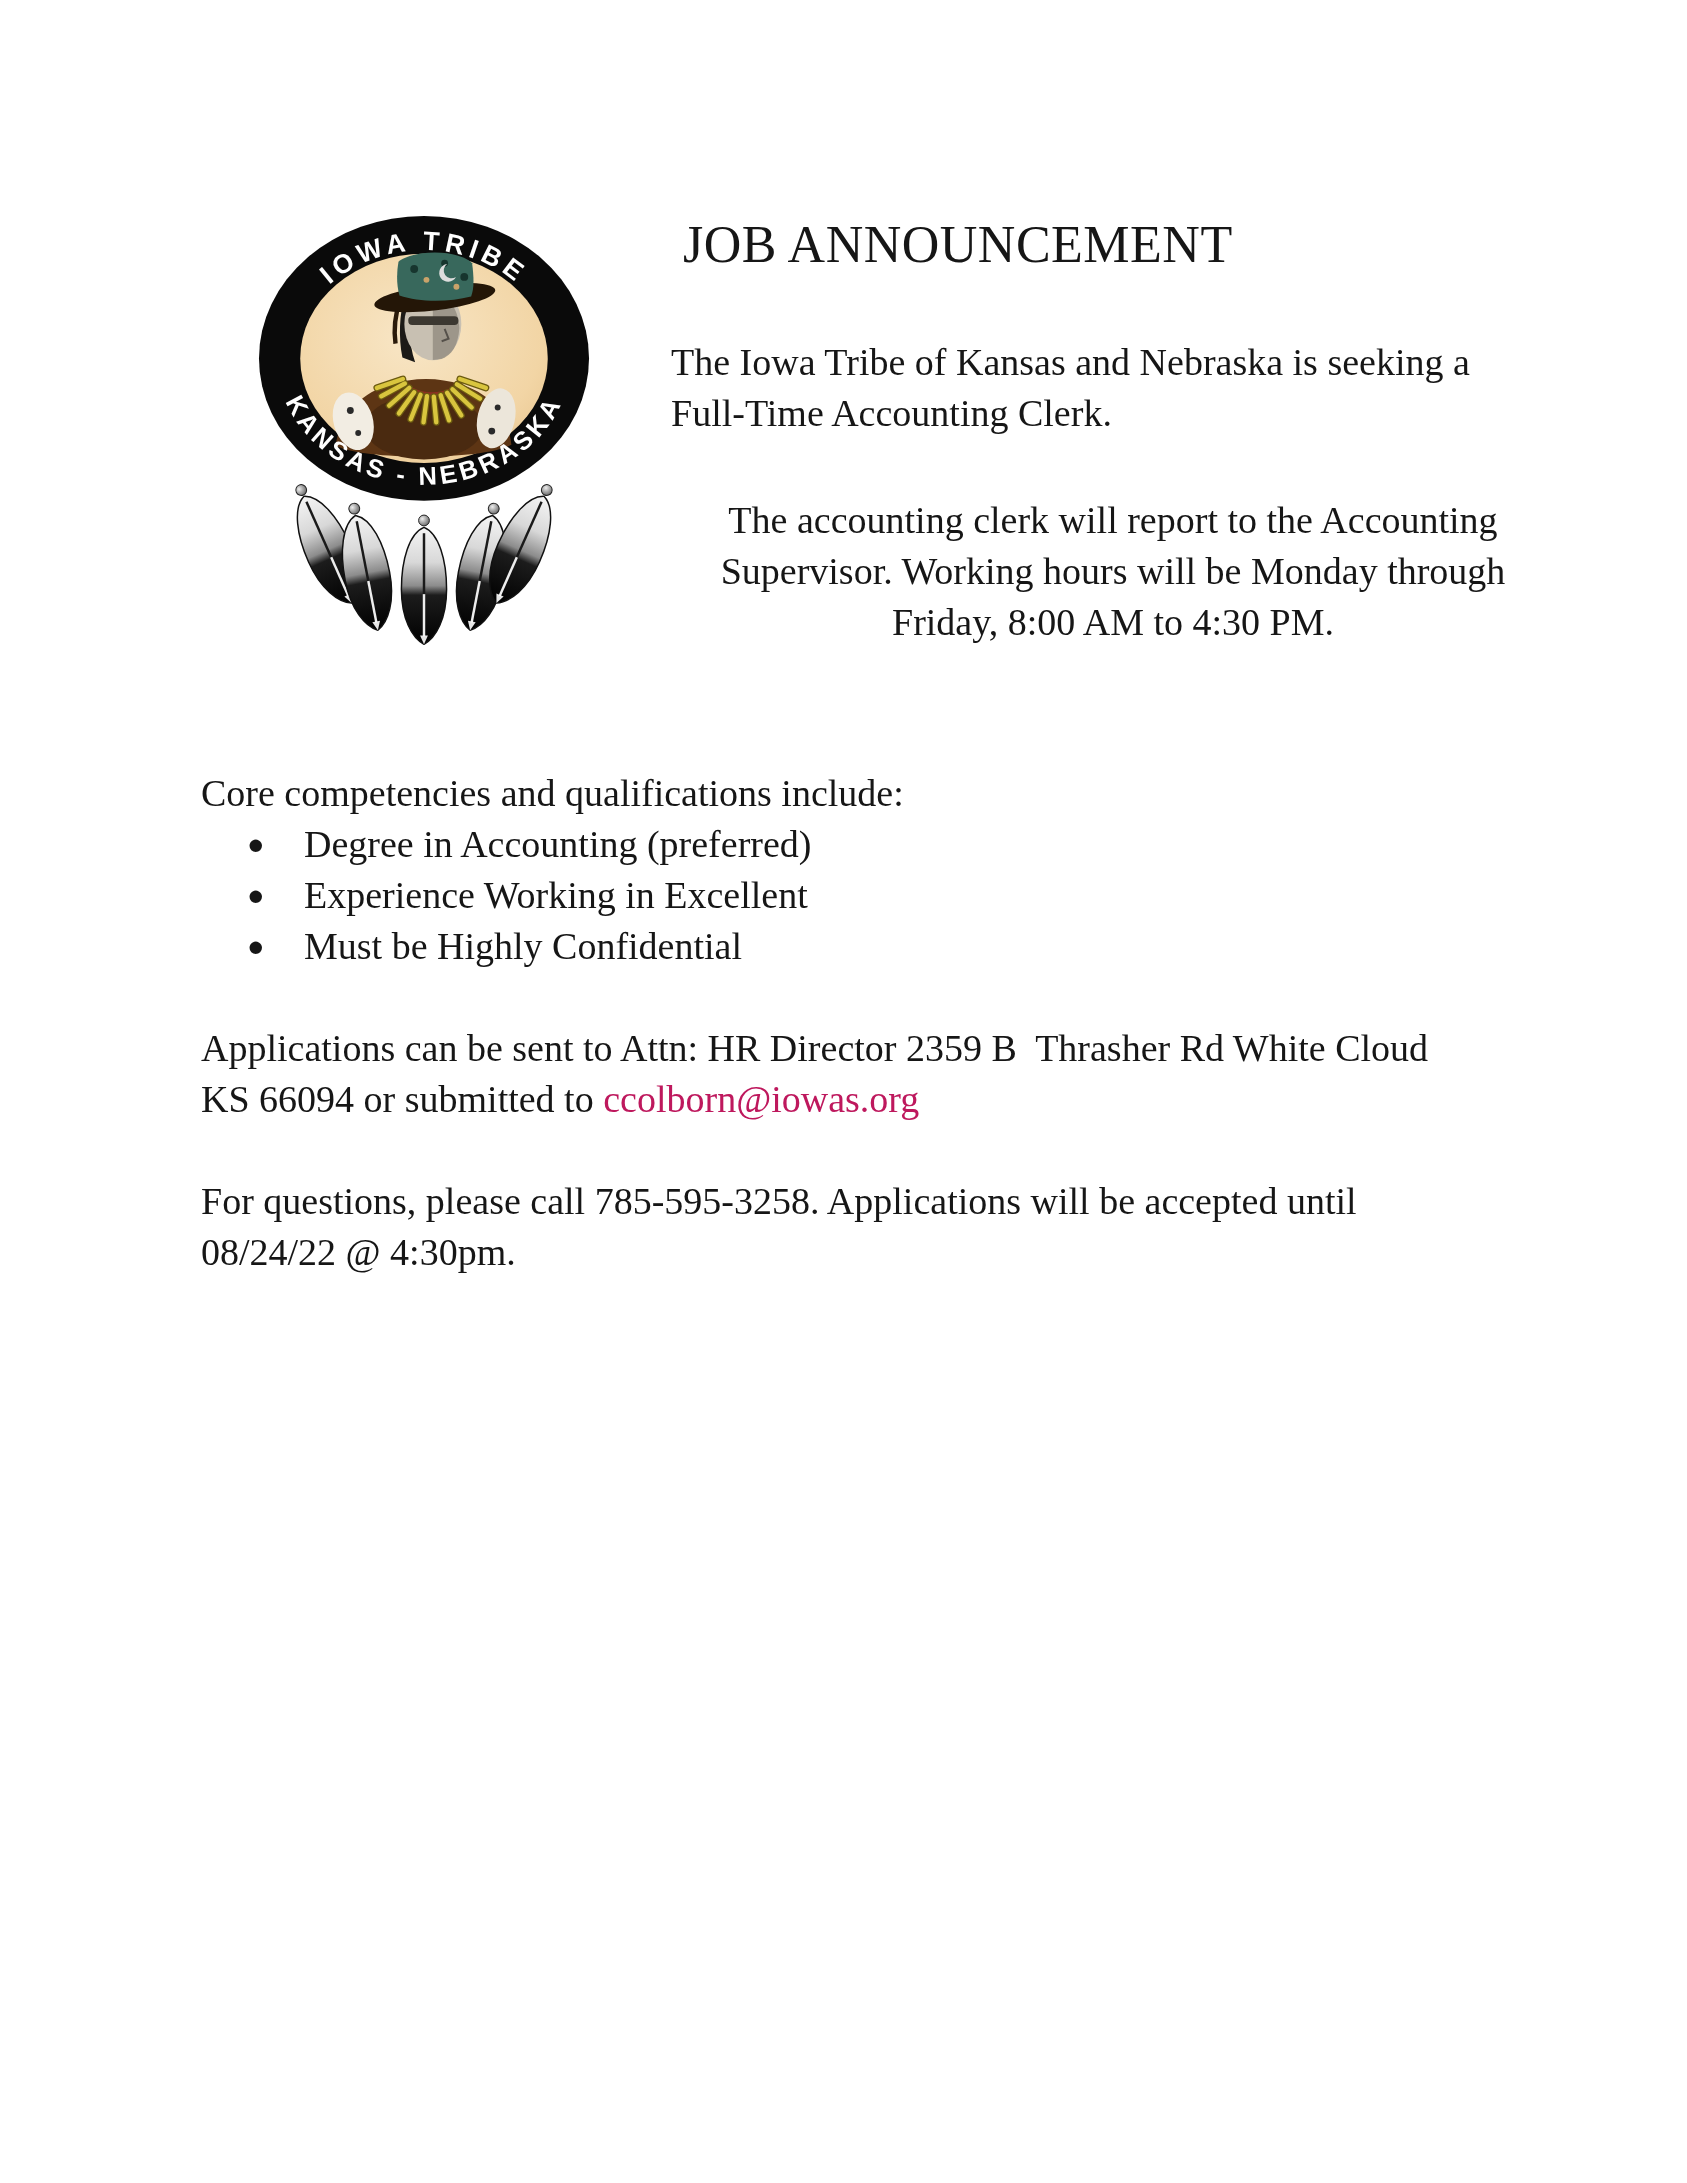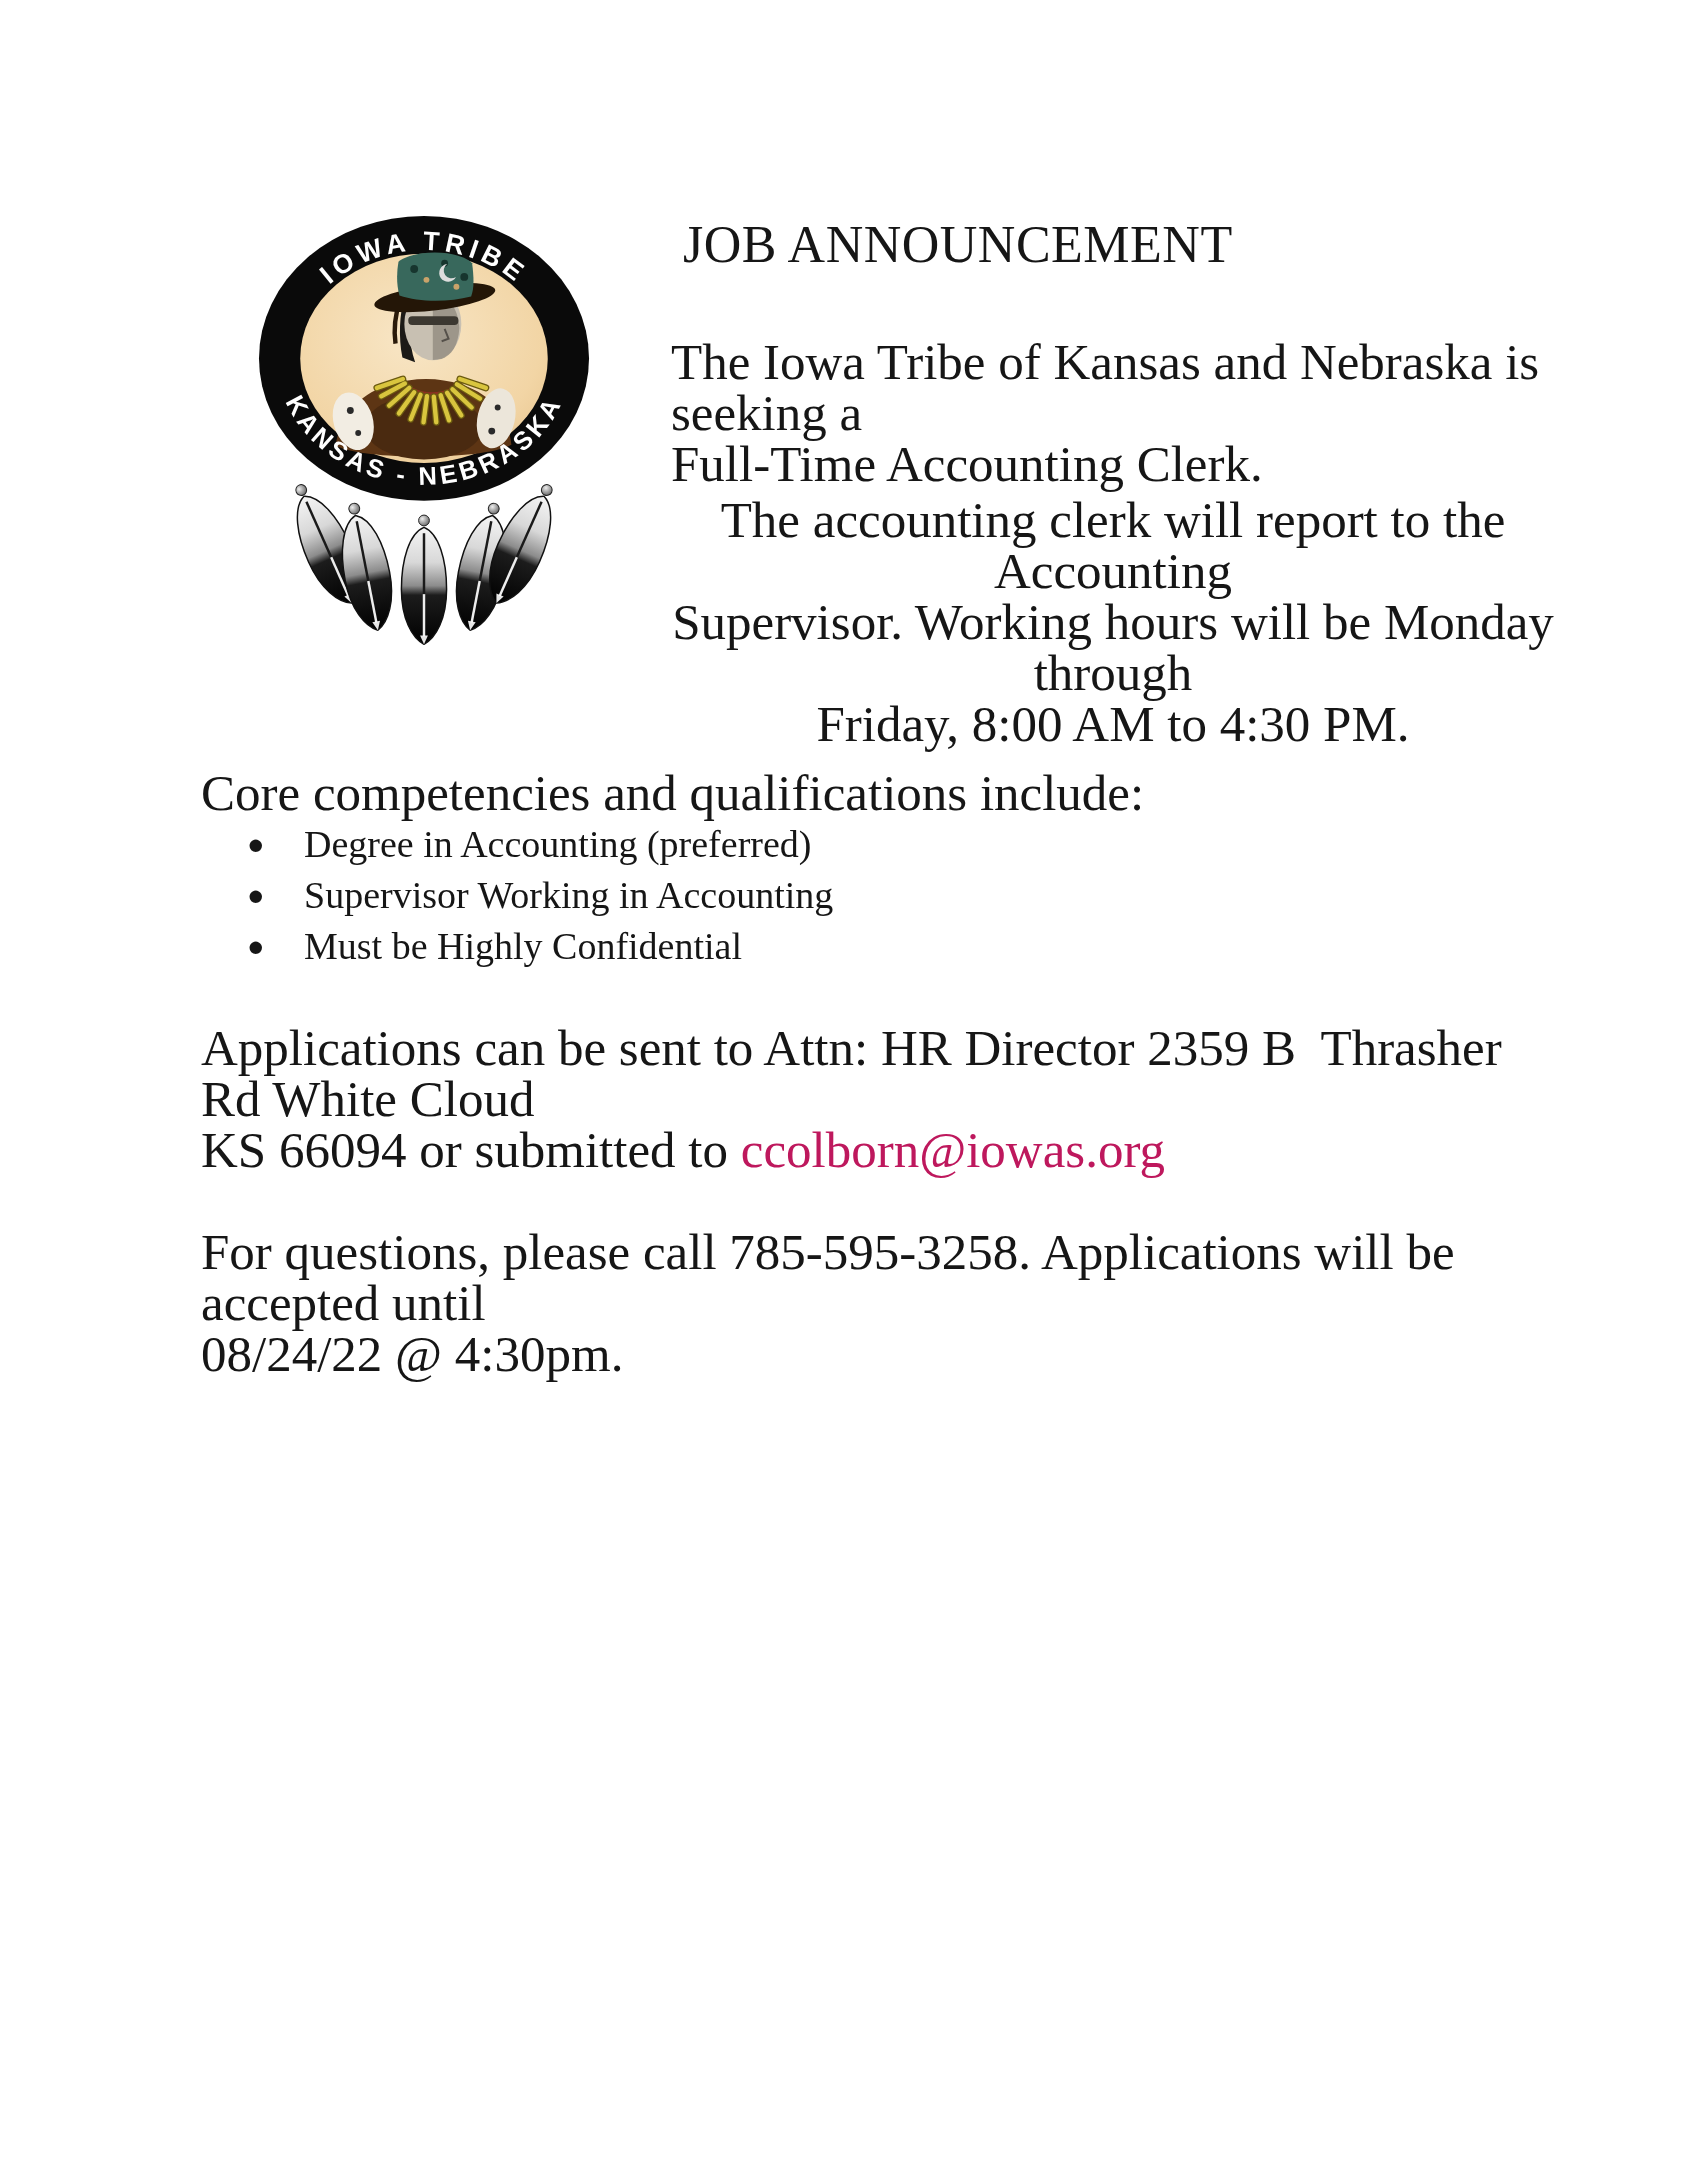--- a/index.html
+++ b/index.html
@@ -23,21 +23,21 @@
     position:absolute;
     left:671px;
     top:200px;
     margin:12px;
     font-size:52px;
     line-height:66px;
     font-weight:normal;
     letter-spacing:0.5px;
     white-space:pre-wrap;
   }
-  .bodytext { font-size:51px; line-height:51px; white-space:pre-wrap; margin:0; }
+  .bodytext { font-size:38px; line-height:51px; white-space:pre-wrap; margin:0; }
   .upper-1 { position:absolute; left:671px; top:337px; width:884px; }
   .upper-2 { position:absolute; left:671px; top:495px; width:884px;text-align:center; }
   .lower {
     position:absolute;
     left:201px;
     top:768px;
     width:1357px;
   }
   .lower p { margin:0; }
   .gap { margin-top:51px !important; }
@@ -151,21 +151,21 @@
 
     <p class="bodytext">Core competencies and qualifications include:</p>
 
     <ul class="bullets">
       <li>
         <span class="marker">●</span>
         <span>Degree in Accounting (preferred)</span>
       </li>
       <li>
         <span class="marker">●</span>
-        <span>Supervisor Working in Accounting</span>
+        <span>Experience Working in Excellent</span>
       </li>
       <li>
         <span class="marker">●</span>
         <span>Must be Highly Confidential</span>
       </li>
     </ul>
 
 
 
     <p class="bodytext gap"><span>Applications can be sent to Attn: HR Director 2359 B  Thrasher Rd White Cloud

